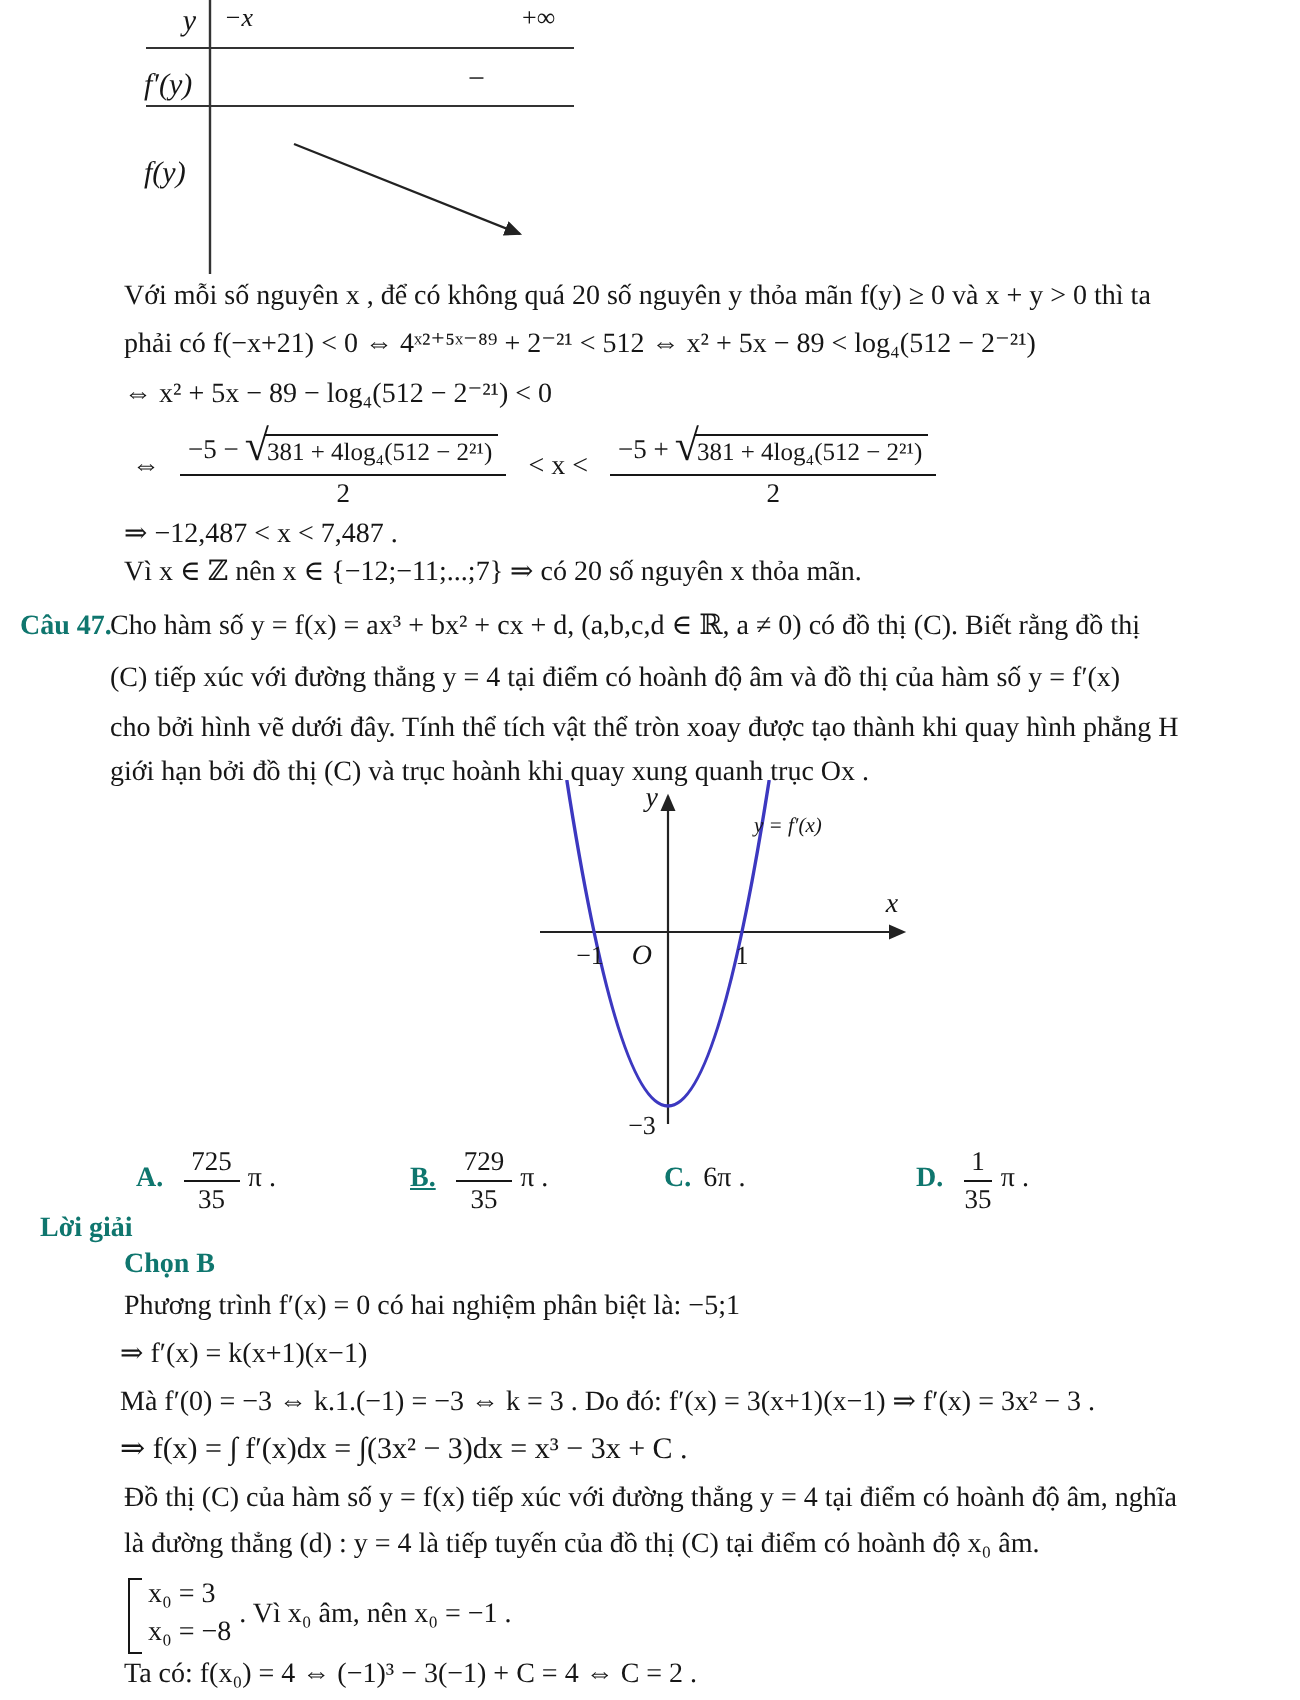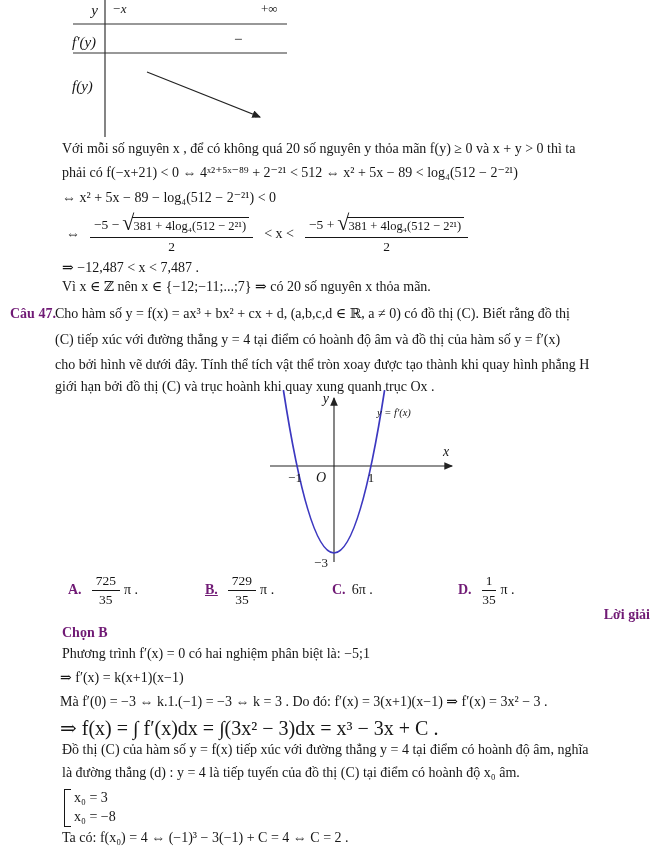--- a/index.html
+++ b/index.html
@@ -3,23 +3,23 @@
 <meta charset="utf-8">
 <style>
   html,body{margin:0;padding:0;}
   body{
     width:650px;height:850px;position:relative;overflow:hidden;
     background:#ffffff;color:#161616;
     font-family:"Liberation Serif","DejaVu Serif",serif;
   }
   .abs{position:absolute;white-space:nowrap;}
   .ln{font-size:14px;line-height:1.25;}
-  .blue{color:#701a75;font-weight:bold;}
+  .blue{color:#0f766e;font-weight:bold;}
   .ul{text-decoration:underline;}
-  .center{text-align:right;}
+  .center{text-align:left;}
   
   .frac{display:inline-block;text-align:center;vertical-align:middle;margin:0 4px;font-size:13.5px;line-height:1.15;}
   .frac .num{display:block;border-bottom:1px solid #161616;padding:0 4px 1px 4px;}
   .frac .numflex{display:flex;align-items:center;justify-content:center;}
   .frac .den{display:block;padding-top:1px;}
   
   .sqrt{display:inline-flex;align-items:center;margin-left:3px;}
   .sqrt .rad-sign{font-size:22px;line-height:1;transform:translateY(-2px);}
   .sqrt .radicand{border-top:1.2px solid #161616;padding:1px 3px 0 1px;margin-left:-2px;font-size:12.5px;}
   
@@ -150,27 +150,28 @@
   </span>
   <span>π .</span>
 </div>
 
 <div class="abs ln blue center" style="left:20px;top:606px;width:630px">Lời giải</div>
 <div class="abs ln blue" style="left:62px;top:624px">Chọn B</div>
 
 <div class="abs ln" style="left:62px;top:645px">Phương trình f′(x) = 0 có hai nghiệm phân biệt là: −5;1</div>
 <div class="abs ln" style="left:60px;top:669px">⇒ f′(x) = k(x+1)(x−1)</div>
 <div class="abs ln" style="left:60px;top:693px">Mà f′(0) = −3 ⇔ k.1.(−1) = −3 ⇔ k = 3 . Do đó: f′(x) = 3(x+1)(x−1) ⇒ f′(x) = 3x² − 3 .</div>
-<div class="abs ln" style="left:60px;top:716px;font-size:20px">⇒ f(x) = ∫ f′(x)dx = ∫(3x² − 3)dx = x³ − 3x + C .</div>
+<div class="abs ln" style="left:60px;top:716px;font-size:15px">⇒ f(x) = ∫ f′(x)dx = ∫(3x² − 3)dx = x³ − 3x + C .</div>
 <div class="abs ln" style="left:62px;top:741px">Đồ thị (C) của hàm số y = f(x) tiếp xúc với đường thẳng y = 4 tại điểm có hoành độ âm, nghĩa</div>
 <div class="abs ln" style="left:62px;top:764px">là đường thẳng (d) : y = 4 là tiếp tuyến của đồ thị (C) tại điểm có hoành độ x₀ âm.</div>
 
 <div class="abs ln" style="left:60px;top:786px;height:44px;display:flex;align-items:center;">
   <span class="cases">
     <span class="lbracket"></span>
     <span class="case-col">
       <span>x₀ = 3</span>
       <span>x₀ = −8</span>
     </span>
   </span>
+  <span>. Vì x₀ âm, nên x₀ = −1 .</span>
 </div>
 
 <div class="abs ln" style="left:62px;top:829px">Ta có: f(x₀) = 4 ⇔ (−1)³ − 3(−1) + C = 4 ⇔ C = 2 .</div>
 
 </body></html>

